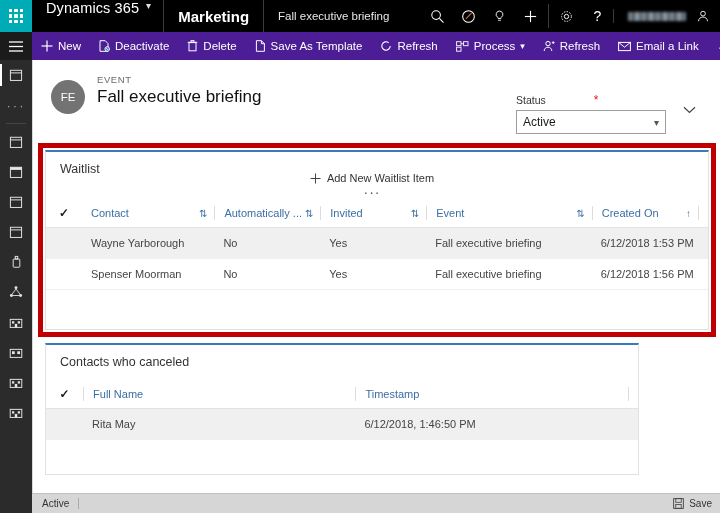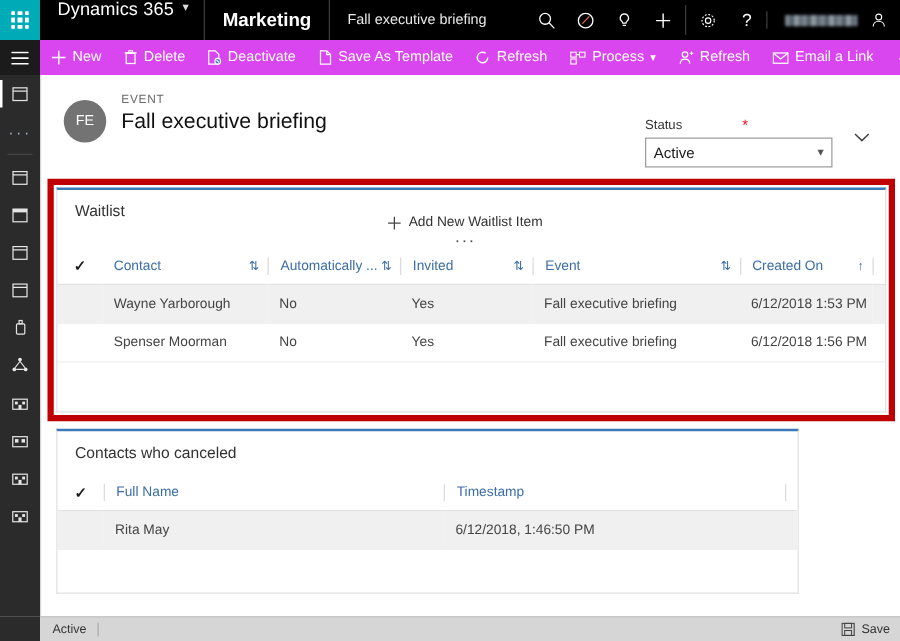--- a/index.html
+++ b/index.html
@@ -55,21 +55,21 @@
   .user-blur {
     width: 58px; height: 9px; border-radius: 1px;
     background: repeating-linear-gradient(90deg,
       #8d9aa6 0 4px, #5f6b77 4px 7px, #a9b4bd 7px 11px, #6e7a85 11px 14px);
     filter: blur(1.4px); opacity: .85;
   }
 
   
   .cmdbar {
     position: absolute; left: 0; top: 32px; width: 720px; height: 28px;
-    background: #d946ef; display: flex; align-items: center;
+    background: #4c1d95; display: flex; align-items: center;
   }
   .burger {
     width: 32px; height: 28px; background: #1b1b1b;
     display: flex; align-items: center; justify-content: center; flex: 0 0 32px;
   }
   .cmd {
     display: flex; align-items: center; gap: 5px; height: 28px;
     padding: 0 9px; color: #fff; font-size: 11.5px; white-space: nowrap;
   }
   .cmd .gl { display: inline-flex; align-items: center; justify-content: center; }
@@ -267,37 +267,37 @@
             <line x1="6" y1="0.5" x2="6" y2="11.5" stroke="#fff" stroke-width="1.2"></line>
             <line x1="0.5" y1="6" x2="11.5" y2="6" stroke="#fff" stroke-width="1.2"></line>
           </svg>
       </span>
       <span>New</span>
     </div>
 
     <div class="cmd">
       <span class="gl">
         <svg width="11" height="12" viewBox="0 0 11 12">
+            <path d="M1 .7h5.2l2.8 2.8v7.8H1z" fill="none" stroke="#fff" stroke-width="1"></path>
+            <circle cx="8.2" cy="9" r="2.3" fill="#3b79b7" stroke="#fff" stroke-width="0.9"></circle>
+            <line x1="7.2" y1="8" x2="9.2" y2="10" stroke="#fff" stroke-width="0.9"></line>
+          </svg>
+      </span>
+      <span>Deactivate</span>
+    </div>
+
+    <div class="cmd">
+      <span class="gl">
+        <svg width="11" height="12" viewBox="0 0 11 12">
             <rect x="2" y="2.6" width="7" height="8.2" fill="none" stroke="#fff" stroke-width="1"></rect>
             <line x1="0.7" y1="2.3" x2="10.3" y2="2.3" stroke="#fff" stroke-width="1"></line>
             <rect x="4" y="0.6" width="3" height="1.5" fill="none" stroke="#fff" stroke-width="0.9"></rect>
           </svg>
       </span>
       <span>Delete</span>
-    </div>
-
-    <div class="cmd">
-      <span class="gl">
-        <svg width="11" height="12" viewBox="0 0 11 12">
-            <path d="M1 .7h5.2l2.8 2.8v7.8H1z" fill="none" stroke="#fff" stroke-width="1"></path>
-            <circle cx="8.2" cy="9" r="2.3" fill="#3b79b7" stroke="#fff" stroke-width="0.9"></circle>
-            <line x1="7.2" y1="8" x2="9.2" y2="10" stroke="#fff" stroke-width="0.9"></line>
-          </svg>
-      </span>
-      <span>Deactivate</span>
     </div>
 
     <div class="cmd">
       <span class="gl">
         <svg width="11" height="12" viewBox="0 0 11 12">
             <path d="M1.4.7h5l3 3v7.6h-8z" fill="none" stroke="#fff" stroke-width="1"></path>
             <path d="M6.4.7v3h3" fill="none" stroke="#fff" stroke-width="1"></path>
           </svg>
       </span>
       <span>Save As Template</span>

